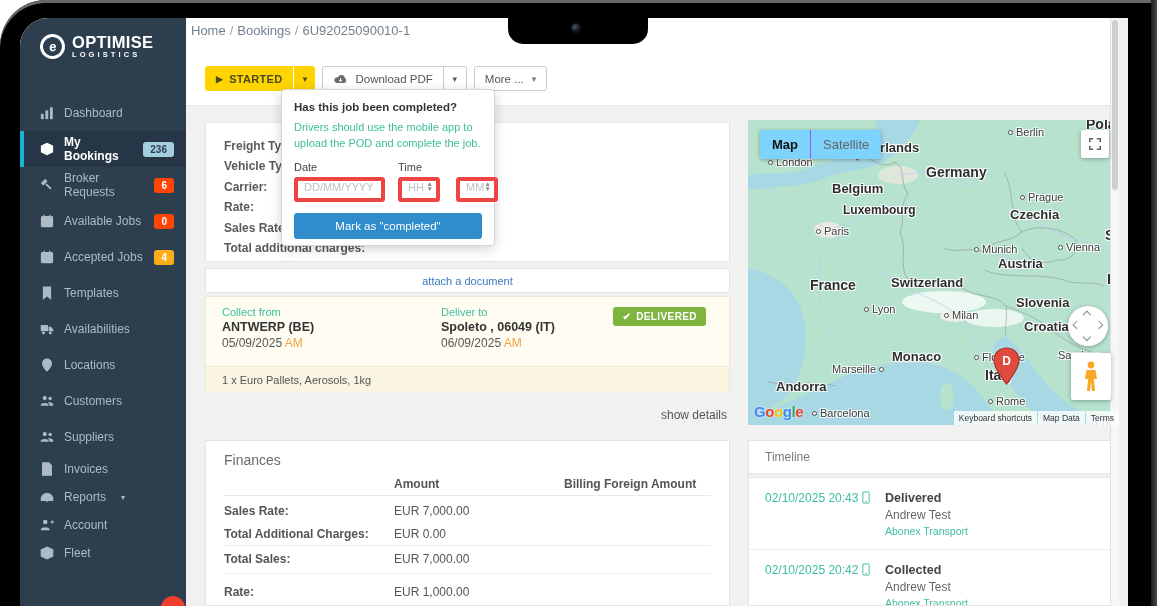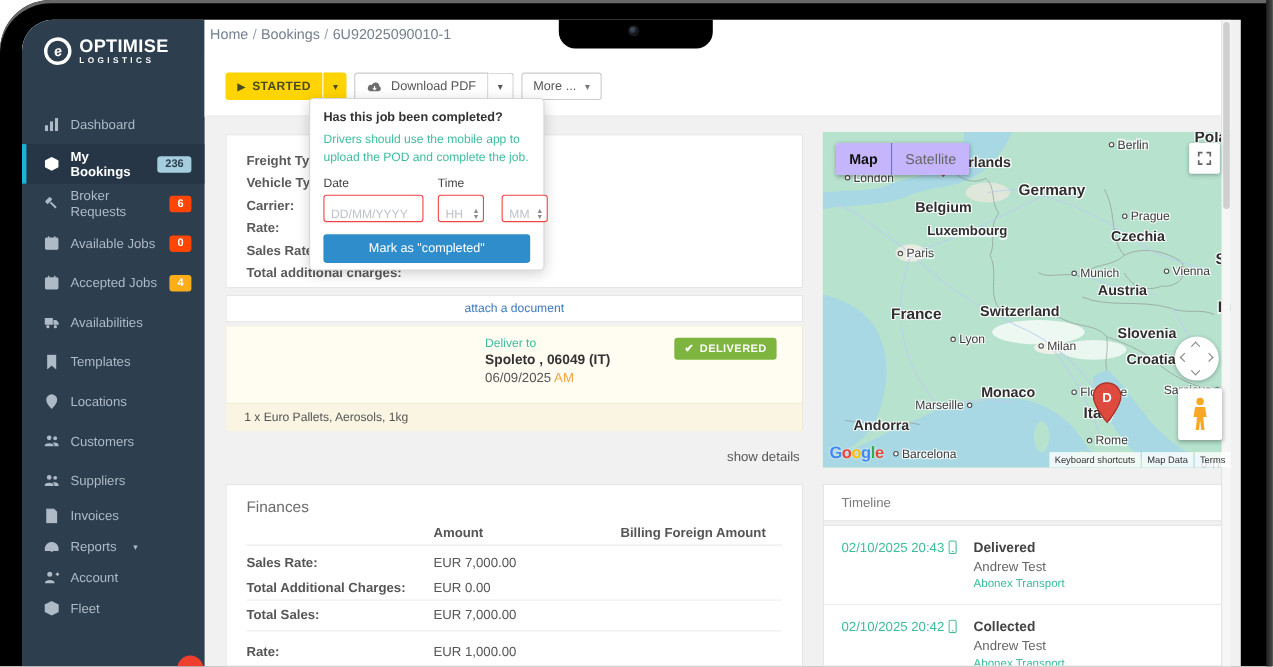--- a/index.html
+++ b/index.html
@@ -75,21 +75,21 @@
   .detail-label{font-size:12px;font-weight:bold;color:#5a5a5a;line-height:20.4px}
 
   
   .popover{position:absolute;left:95px;top:71px;width:214px;height:157px;background:#fff;
     border:1px solid #d6d6d6;border-radius:4px;box-shadow:0 3px 12px rgba(0,0,0,.18);
     padding:11px 12px;z-index:40}
   .pop-title{font-size:11.5px;font-weight:bold;color:#333;margin-bottom:7px}
   .pop-note{font-size:11px;color:#3dbd9f;line-height:1.45;margin-bottom:9px}
   .pop-row{display:flex;gap:13px}
   .pop-label{font-size:11px;color:#444;margin-bottom:4px}
-  .inbox{height:25px;border:1px solid #ef4444;border-radius:3px;display:flex;align-items:flex-end;
+  .inbox{height:25px;border:4px solid #ef4444;border-radius:3px;display:flex;align-items:flex-start;
     padding:0 6px;color:#bcc2c8;font-size:11px;background:#fff}
   .inbox.date{width:91px}
   .inbox.time{width:42px;padding-right:3px}
   .time-pair{display:flex;gap:16px}
   .spin{margin-left:auto;display:flex;flex-direction:column;color:#8a8a8a;font-size:6.5px;line-height:5.5px}
   .pop-btn{margin-top:11px;width:100%;height:26px;background:#2f8dcc;color:#fff;font-size:11.5px;
     border-radius:3px;display:flex;align-items:center;justify-content:center;cursor:pointer}
 
   
   .attach-card{left:19px;top:250px;width:525px;height:25px;display:flex;align-items:center;justify-content:center}
@@ -129,21 +129,21 @@
     text-shadow:-1px -1px 0 rgba(255,255,255,.85),1px -1px 0 rgba(255,255,255,.85),
       -1px 1px 0 rgba(255,255,255,.85),1px 1px 0 rgba(255,255,255,.85)}
   .map-country{font-weight:bold;font-size:13px}
   .map-country.big{font-size:14px}
   .map-city{font-size:11px;color:#3c3c3c}
   .cdot{display:inline-block;width:5px;height:5px;border:1.5px solid #4c4c4c;border-radius:50%;
     background:#fff;margin:0 3px 1px 0;vertical-align:middle}
   .cdot.after{margin:0 0 1px 3px}
   .map-type{position:absolute;left:12px;top:10px;height:29px;display:flex;border-radius:2px;
     overflow:hidden;box-shadow:0 1px 4px rgba(0,0,0,.3);z-index:8;font-size:13px;cursor:pointer}
-  .map-type .seg{background:#c4b5fd;padding:0 12px;display:flex;align-items:center;color:#666}
+  .map-type .seg{background:#7dd3fc;padding:0 12px;display:flex;align-items:center;color:#666}
   .map-type .seg.on{font-weight:bold;color:#111}
   .map-type .seg+.seg{border-left:1px solid #8b5cf6}
   .fullscreen{position:absolute;right:10px;top:10px;width:28px;height:28px;background:#fff;
     border-radius:2px;box-shadow:0 1px 4px rgba(0,0,0,.3);display:flex;align-items:center;
     justify-content:center;z-index:8;cursor:pointer}
   .pan-ctl{position:absolute;right:11px;top:186px;width:40px;height:40px;border-radius:50%;
     background:#fff;box-shadow:0 1px 4px rgba(0,0,0,.3);z-index:8;cursor:pointer}
   .pan-ctl i{position:absolute;border:solid #868686;border-width:0 1.7px 1.7px 0;padding:2.4px}
   .pan-up{left:16px;top:6px;transform:rotate(-135deg)}
   .pan-down{left:16px;bottom:6px;transform:rotate(45deg)}
@@ -239,36 +239,36 @@
                 <rect x="1.7" y="3" width="12.6" height="11.3" rx="1"></rect>
                 <path d="M1.7 6.8h12.6M4.8.8v3.2M11.2.8v3.2"></path>
                 <path d="M5.2 10.2l2 2 3.6-3.6"></path>
               </svg>
             </span>
           <span>Accepted Jobs</span>
           <span class="badge warn">4</span>
         </div>
         <div class="nav-item">
           <span class="icon">
+              <svg viewBox="0 0 16 16" fill="none" stroke="currentColor" stroke-width="1.4">
+                <path d="M4 1.2h8v13.2L8 11l-4 3.4z"></path>
+              </svg>
+            </span>
+          <span>Templates</span>
+        </div>
+        <div class="nav-item">
+          <span class="icon">
               <svg viewBox="0 0 16 16">
                 <path d="M.8 3.5h8.4v7H.8z"></path>
                 <path d="M9.8 5.5h3l2.4 3v2h-5.4z"></path>
                 <circle cx="4" cy="12.6" r="1.7"></circle>
                 <circle cx="11.8" cy="12.6" r="1.7"></circle>
               </svg>
             </span>
           <span>Availabilities</span>
-        </div>
-        <div class="nav-item">
-          <span class="icon">
-              <svg viewBox="0 0 16 16" fill="none" stroke="currentColor" stroke-width="1.4">
-                <path d="M4 1.2h8v13.2L8 11l-4 3.4z"></path>
-              </svg>
-            </span>
-          <span>Templates</span>
         </div>
         <div class="nav-item">
           <span class="icon">
               <svg viewBox="0 0 16 16" fill="none" stroke="currentColor" stroke-width="1.4">
                 <path d="M8 1.2a5 5 0 015 5c0 3.4-5 8.6-5 8.6S3 9.6 3 6.2a5 5 0 015-5z"></path>
                 <circle cx="8" cy="6.2" r="1.6" fill="currentColor" stroke="none"></circle>
               </svg>
             </span>
           <span>Locations</span>
         </div>
@@ -377,20 +377,25 @@
         <div class="detail-label">Sales Rate:</div>
         <div class="detail-label">Total additional charges:</div>
       </div>
 
       <div class="card attach-card">
         <span class="attach-link">attach a document</span>
       </div>
 
       <div class="card route-card">
         <div class="route-main">
+          <div class="route-col c1">
+            <div class="route-label">Collect from</div>
+            <div class="route-loc">ANTWERP (BE)</div>
+            <div class="route-date"><span>05/09/2025</span> <span class="am">AM</span></div>
+          </div>
           <div class="route-col c2">
             <div class="route-label">Deliver to</div>
             <div class="route-loc">Spoleto , 06049 (IT)</div>
             <div class="route-date"><span>06/09/2025</span> <span class="am">AM</span></div>
           </div>
           <div class="status-badge">
             <span>✔</span>
             <span>DELIVERED</span>
           </div>
         </div>

